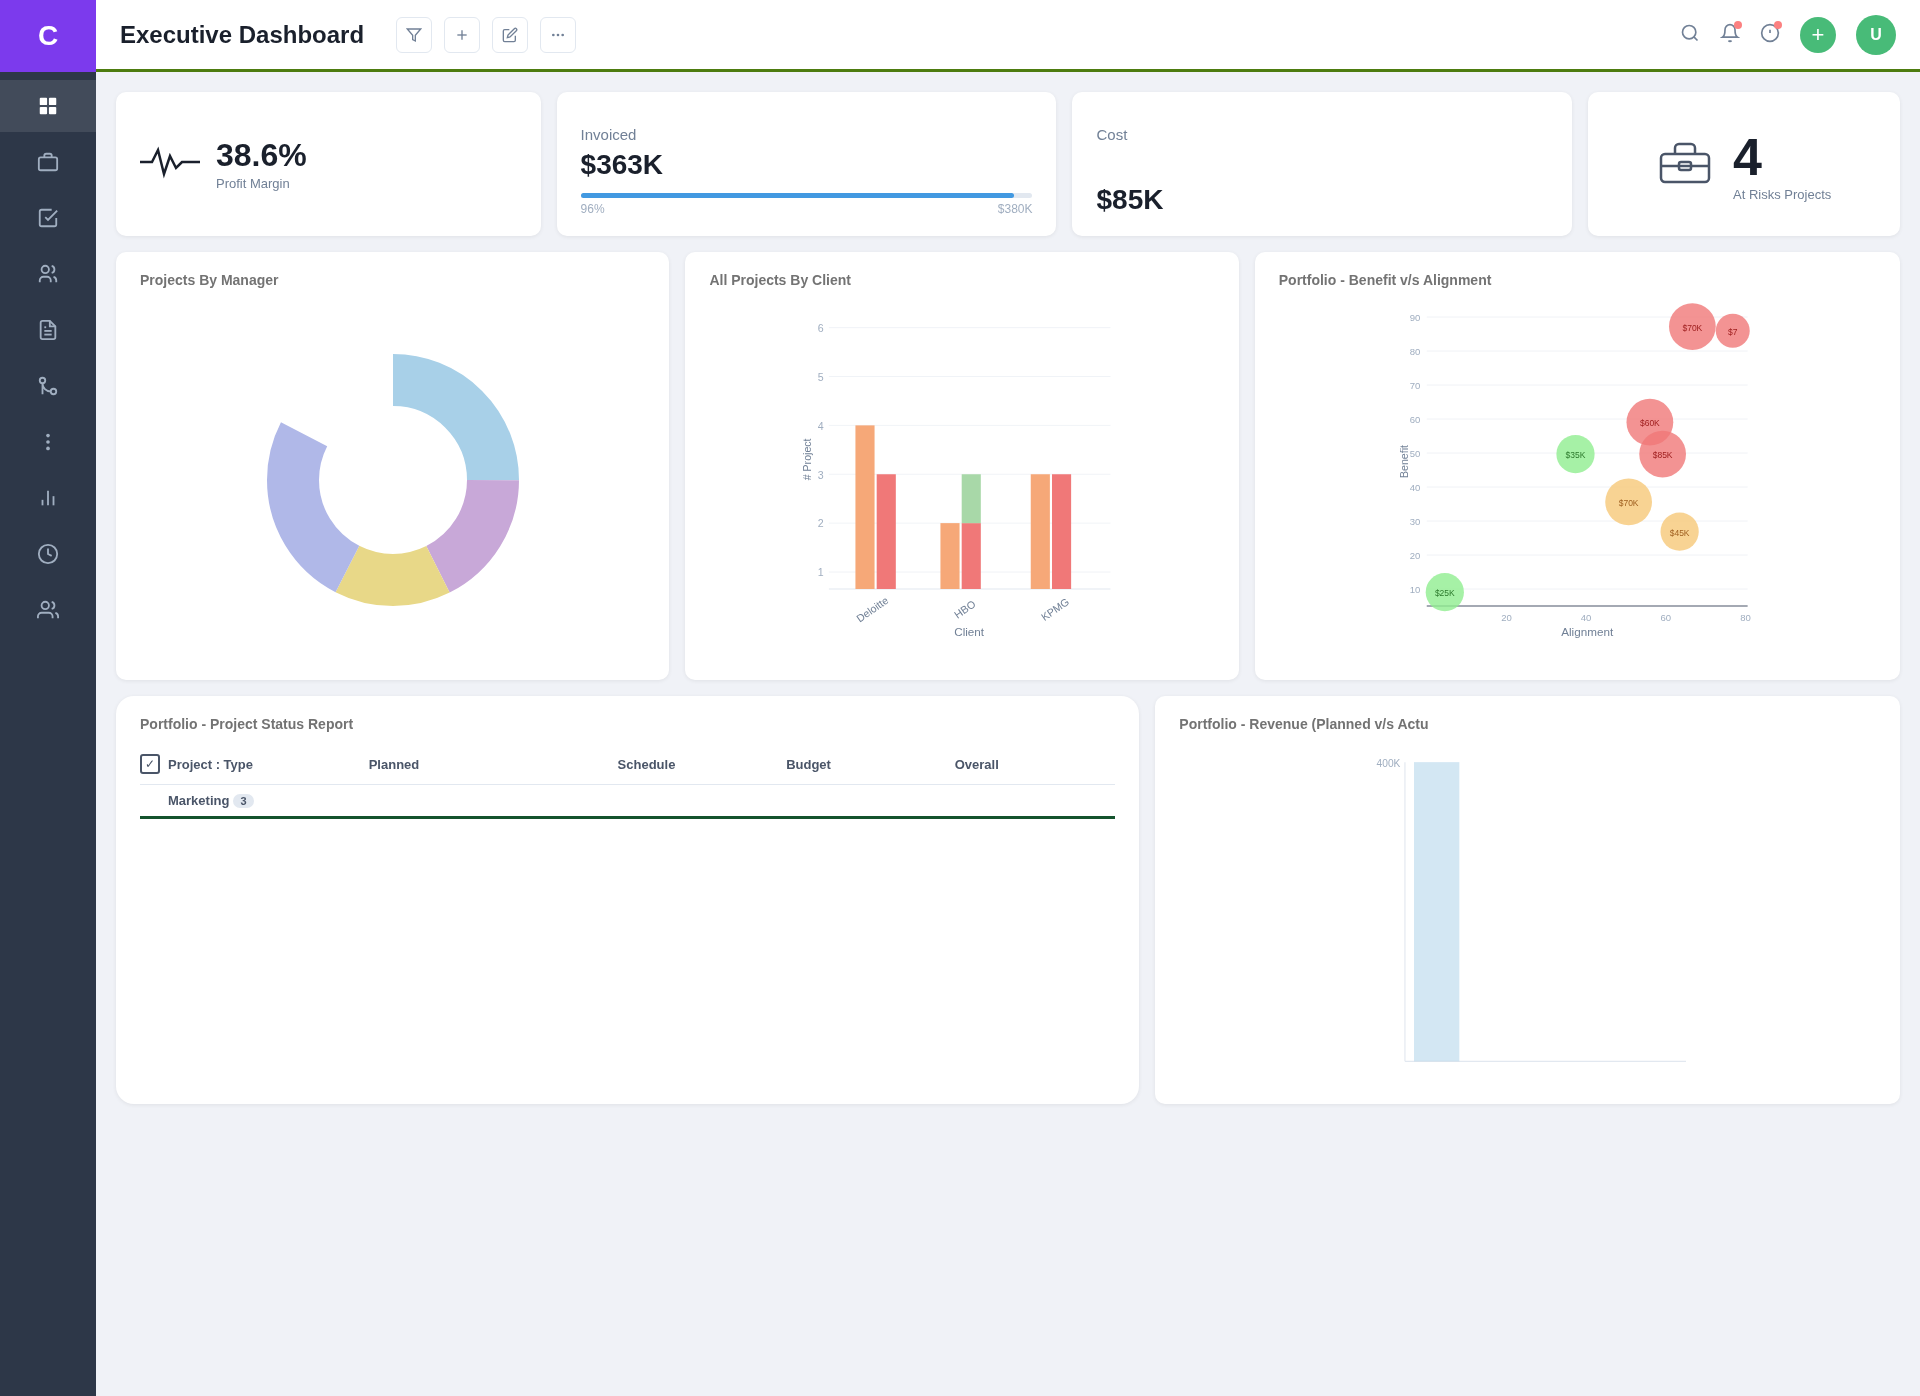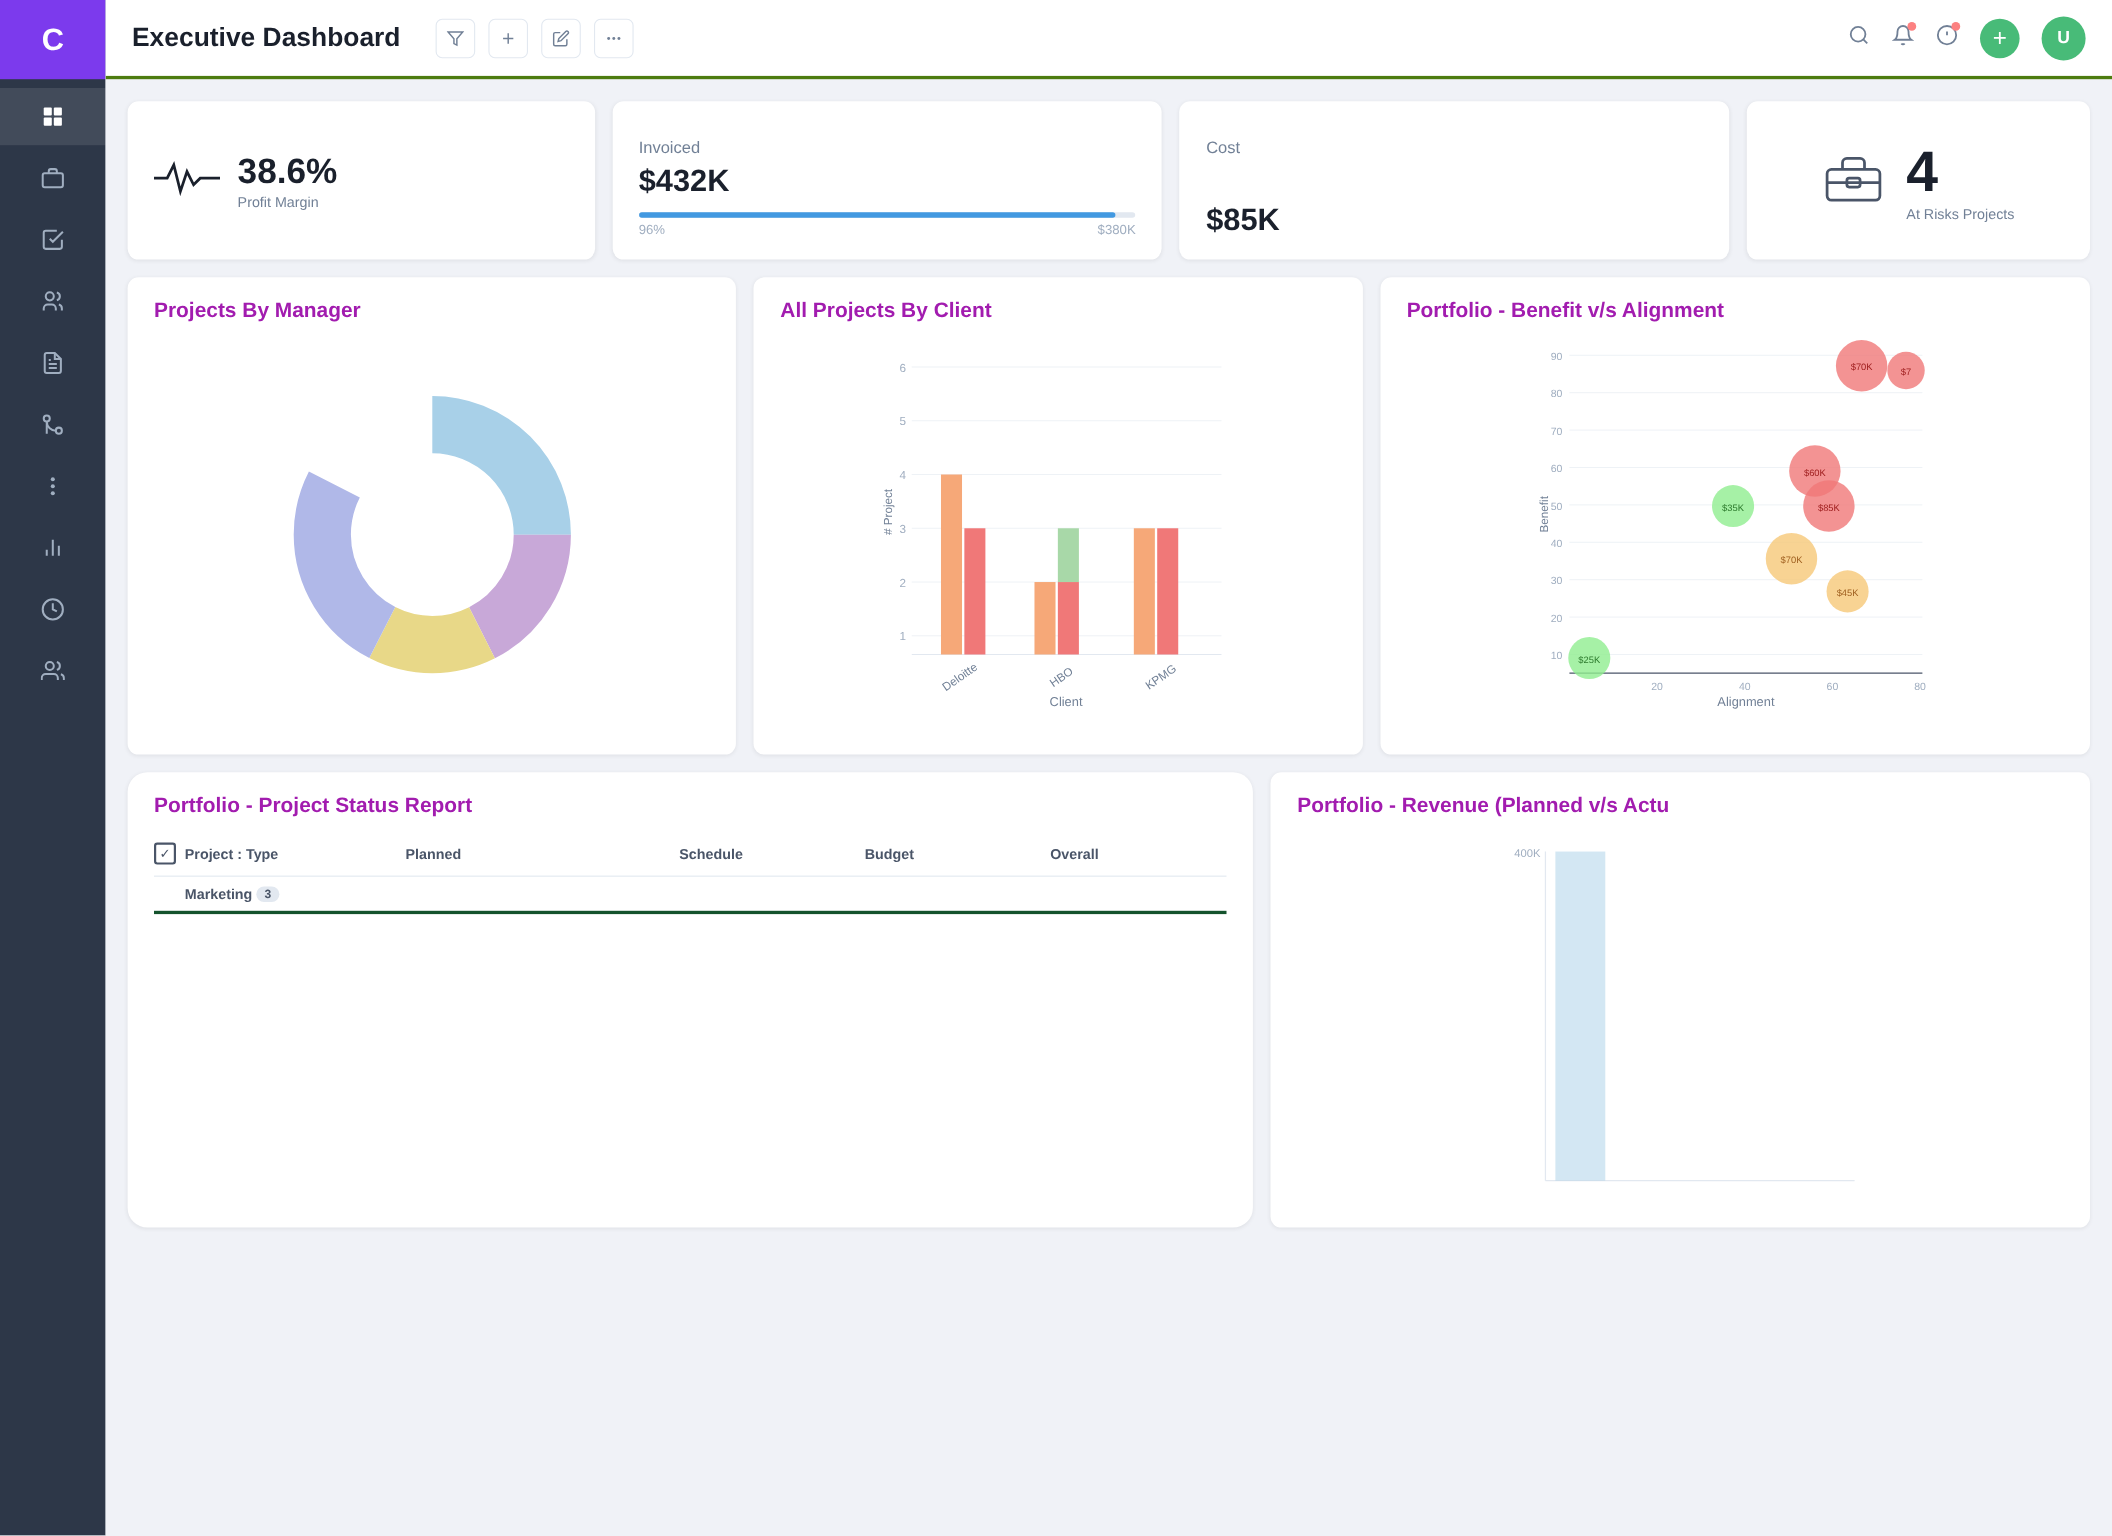--- a/index.html
+++ b/index.html
@@ -197,23 +197,23 @@
       gap: 16px;
       padding: 16px 20px 0 20px;
     }
     .chart-card {
       background: white;
       border-radius: 10px;
       padding: 20px 24px;
       box-shadow: 0 1px 4px rgba(0,0,0,0.07);
     }
     .chart-title {
-      font-size: 19px;
+      font-size: 14px;
       font-weight: 600;
-      color: #a21caf;
+      color: #737373;
       margin-bottom: 12px;
     }
     .donut-card { flex: 1.1; }
     .bar-chart-card { flex: 1.1; }
     .scatter-card { flex: 1.3; }
 
     
     .donut-container {
       display: flex;
       align-items: center;
@@ -464,21 +464,21 @@
         </svg>
       </div>
       <div>
         <div class="stat-number">38.6%</div>
         <div class="stat-label">Profit Margin</div>
       </div>
     </div>
 
     <div class="card invoiced-card">
       <div class="card-header-label">Invoiced</div>
-      <div class="card-amount">$432K</div>
+      <div class="card-amount">$363K</div>
       <div class="progress-bar-container">
         <div class="progress-bar-bg">
           <div class="progress-bar-fill" style="width: 96%"></div>
         </div>
         <div class="progress-labels">
           <span>96%</span>
           <span>$380K</span>
         </div>
       </div>
     </div>

